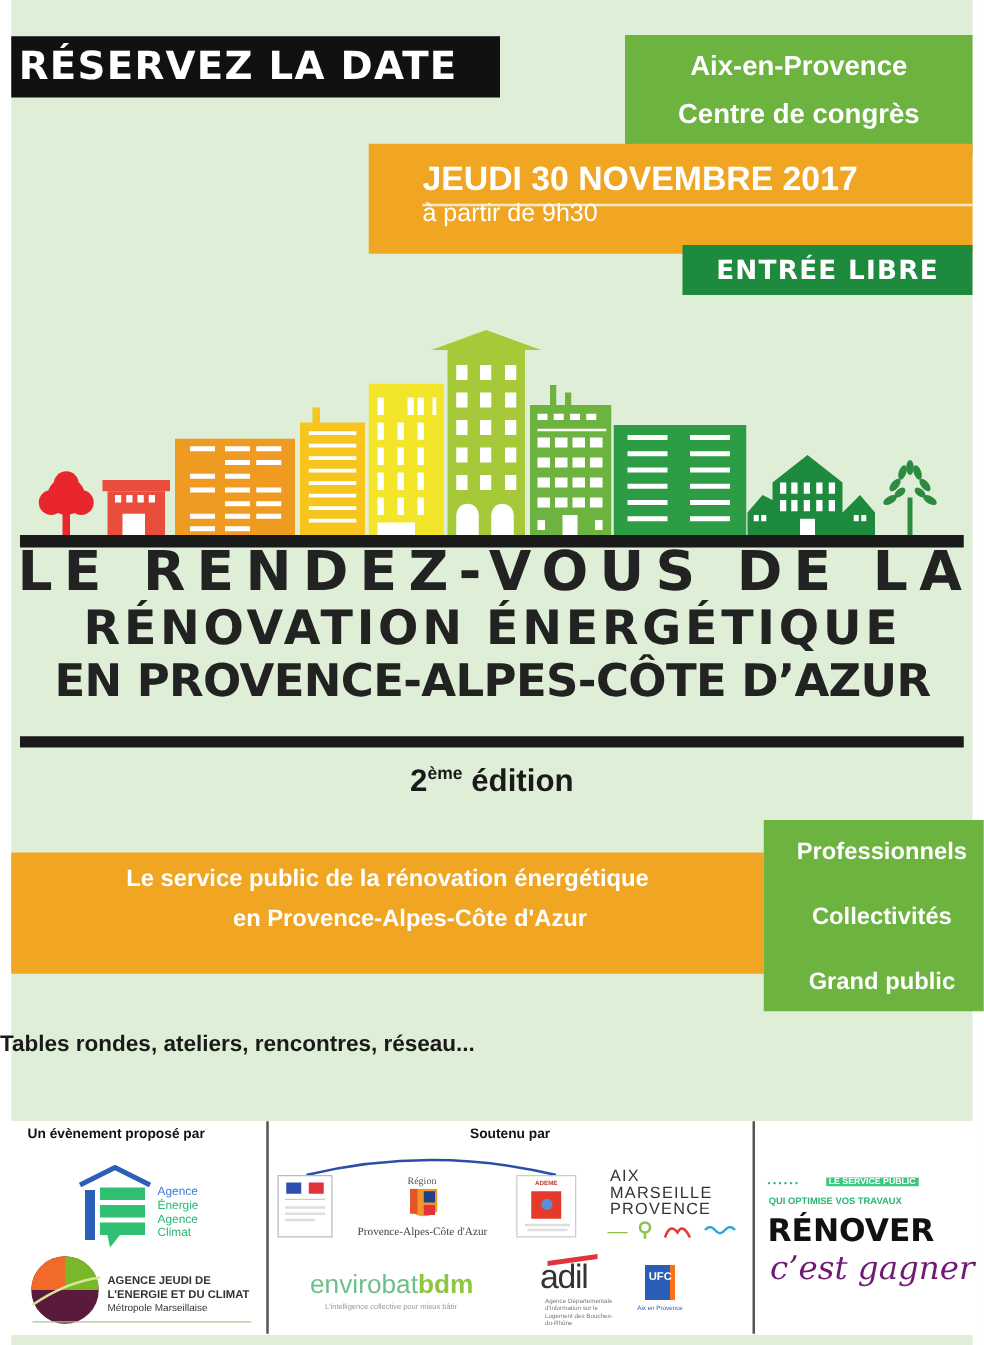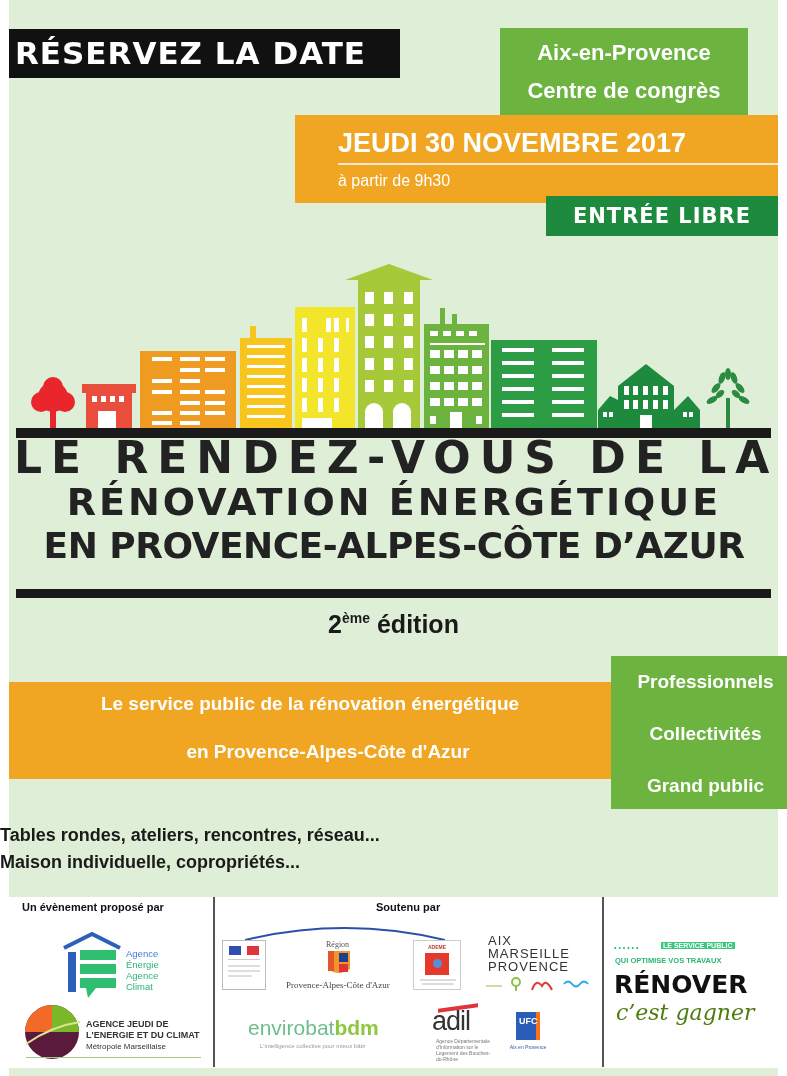--- a/index.html
+++ b/index.html
@@ -5,47 +5,47 @@
   * { box-sizing: border-box; margin: 0; padding: 0; }
   html, body { width: 787px; height: 1076px; background: #ffffff; overflow: hidden; }
   body { position: relative; font-family: "Liberation Sans", sans-serif; }
   .panel { position: absolute; left: 9px; top: 0; width: 769px; height: 897px; background: #dfeed6; }
   .panel-bottom { position: absolute; left: 9px; top: 1068px; width: 769px; height: 8px; background: #dfeed6; }
 
   .reserve { position: absolute; left: 9px; top: 29px; width: 391px; height: 49px; background: #111111;
     color: #fff; font-family: "DejaVu Sans", sans-serif; font-weight: bold; font-size: 31px; letter-spacing: 1px;
     line-height: 49px; padding-left: 6px; white-space: nowrap; }
 
-  .venue { position: absolute; left: 500px; top: 28px; width: 248px; height: 96px; background: #6db33f; color: #fff;
+  .venue { position: absolute; left: 500px; top: 28px; width: 278px; height: 96px; background: #6db33f; color: #fff;
     font-weight: bold; font-size: 22px; text-align: center; line-height: 38px; padding-top: 6px; }
 
   .date-box { position: absolute; left: 295px; top: 115px; width: 483px; height: 88px; background: #f0a623; }
   .date-main { position: absolute; left: 338px; top: 128px; color: #fff; font-weight: bold; font-size: 27px; white-space: nowrap; }
   .date-line { position: absolute; left: 338px; top: 163px; width: 440px; height: 2px; background: #fbeacd; }
-  .date-time { position: absolute; left: 338px; top: 172px; color: #fff; font-size: 16px; white-space: nowrap; text-align: right; }
+  .date-time { position: absolute; left: 338px; top: 160px; color: #fff; font-size: 20px; white-space: nowrap; text-align: right; }
 
   .entry { position: absolute; left: 546px; top: 196px; width: 232px; height: 40px; background: #1e8a3e; color: #fff;
     font-family: "DejaVu Sans", sans-serif; font-weight: bold; font-size: 21px; line-height: 40px; text-align: center; letter-spacing: 1px; }
 
   .skyline { position: absolute; left: 0; top: 250px; width: 787px; height: 190px; }
 
   .title { position: absolute; left: 14px; top: 436px; width: 760px; font-family: "DejaVu Sans", sans-serif; font-weight: bold; color: #222; }
   .title-line { display: block; white-space: nowrap; text-align: center; line-height: 44px; }
   .t1 { font-size: 44px; letter-spacing: 9px; }
   .t2 { font-size: 38px; letter-spacing: 3px; }
   .t3 { font-size: 36px; letter-spacing: -0.5px; }
   .bar-bottom { position: absolute; left: 16px; top: 589px; width: 755px; height: 9px; background: #1a1a1a; }
 
   .edition { position: absolute; left: 0; width: 787px; top: 610px; text-align: center; font-size: 25px; color: #1a1a1a; font-weight: bold; }
   .edition sup { font-size: 14px; vertical-align: 10px; }
 
   .service { position: absolute; left: 9px; top: 682px; width: 602px; height: 97px; background: #f0a623; color: #fff; font-weight: bold; font-size: 19px; text-align: center; }
   .service div { line-height: 24px; }
   .service .s1 { margin-top: 10px; padding-left: 0; }
-  .service .s2 { margin-top: 24px; padding-left: 36px; }
+  .service .s2 { margin-top: 8px; padding-left: 36px; }
 
   .audience { position: absolute; left: 611px; top: 656px; width: 189px; height: 153px; background: #6db33f; color: #fff; font-weight: bold; font-size: 19px; text-align: center; }
   .audience div { line-height: 52px; }
 
   .activities { position: absolute; left: 0; width: 787px; top: 822px; text-align: left; color: #1a1a1a; font-weight: bold; font-size: 18px; line-height: 27px; }
 
   .footer { position: absolute; left: 9px; top: 897px; width: 769px; height: 171px; background: #ffffff; }
   .vsep { position: absolute; top: 897px; width: 2px; height: 170px; background: #555; }
   .f-label { position: absolute; font-weight: bold; font-size: 11px; color: #111; white-space: nowrap; }
   .logo-text { position: absolute; white-space: nowrap; }
@@ -277,21 +277,20 @@
 </div>
 
 <div class="audience">
   <div>Professionnels</div>
   <div>Collectivités</div>
   <div>Grand public</div>
 </div>
 
 <div class="activities">
   <div>Tables rondes, ateliers, rencontres, réseau...</div>
-  <div>Maison individuelle, copropriétés...</div>
 </div>
 
 <div class="footer"></div>
 <div class="vsep" style="left:213px;"></div>
 <div class="vsep" style="left:602px;"></div>
 
 <div class="f-label" style="left:22px; top:901px;">Un évènement proposé par</div>
 <div class="f-label" style="left:376px; top:901px;">Soutenu par</div>
 
 <svg style="position:absolute; left:62px; top:932px;" width="60" height="70" viewBox="0 0 60 70">
@@ -374,13 +373,13 @@
 
 <div style="position:absolute; left:516px; top:1012px; width:24px; height:28px; background:#2a5db8; border-right:4px solid #f97316;">
   <div style="position:absolute; left:3px; top:4px; font-size:9px; font-weight:bold; color:#fff;">UFC</div>
 </div>
 <div class="logo-text" style="left:503px; top:1044px; font-size:5px; color:#2a5db8; text-align:center; width:50px;">Aix en Provence</div>
 
 <div class="logo-text" style="left:614px; top:944px; font-size:7px; color:#2bb673;">• • • • • •</div>
 <div class="logo-text" style="left:661px; top:942px; font-size:7px; font-weight:bold; color:#fff; background:#3cc77f; padding:0 2px;">LE SERVICE PUBLIC</div>
 <div class="logo-text" style="left:615px; top:956px; font-size:7.5px; font-weight:bold; color:#2bb673;">QUI OPTIMISE VOS TRAVAUX</div>
 <div class="logo-text" style="left:614px; top:970px; font-size:25px; font-weight:bold; font-family:'DejaVu Sans', sans-serif; color:#111;">RÉNOVER</div>
-<div class="logo-text" style="left:616px; top:1000px; font-size:22px; font-style:italic; font-family:'DejaVu Serif', serif; color:#4d7c0f;">c’est gagner</div>
+<div class="logo-text" style="left:616px; top:1000px; font-size:26px; font-style:italic; font-family:'DejaVu Serif', serif; color:#701a75;">c’est gagner</div>
 
 </body></html>

